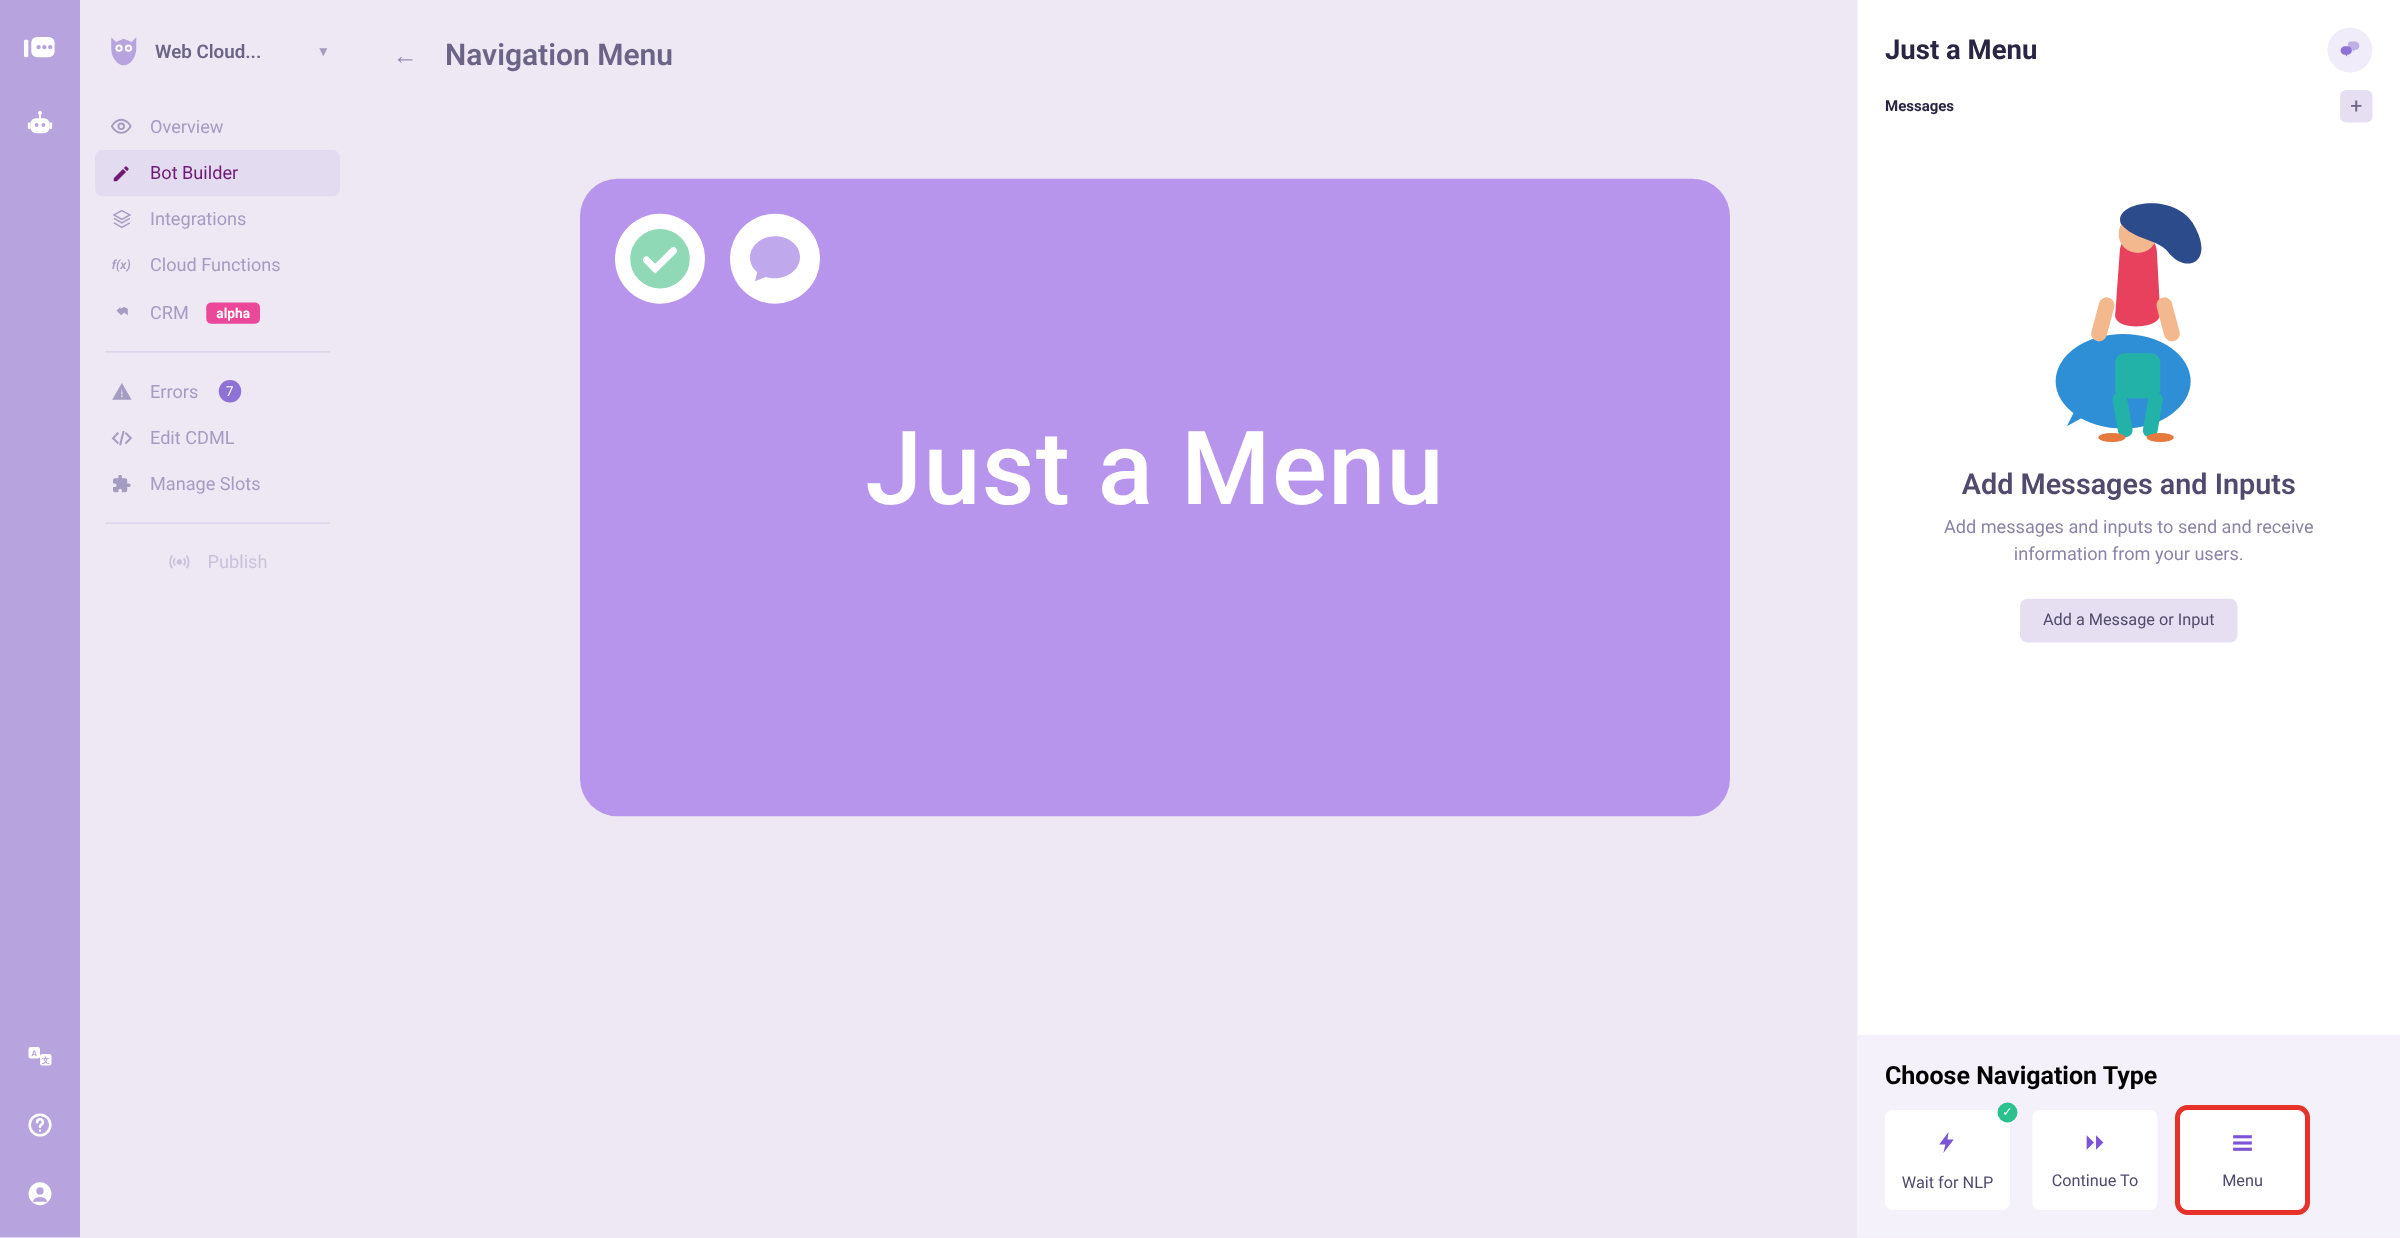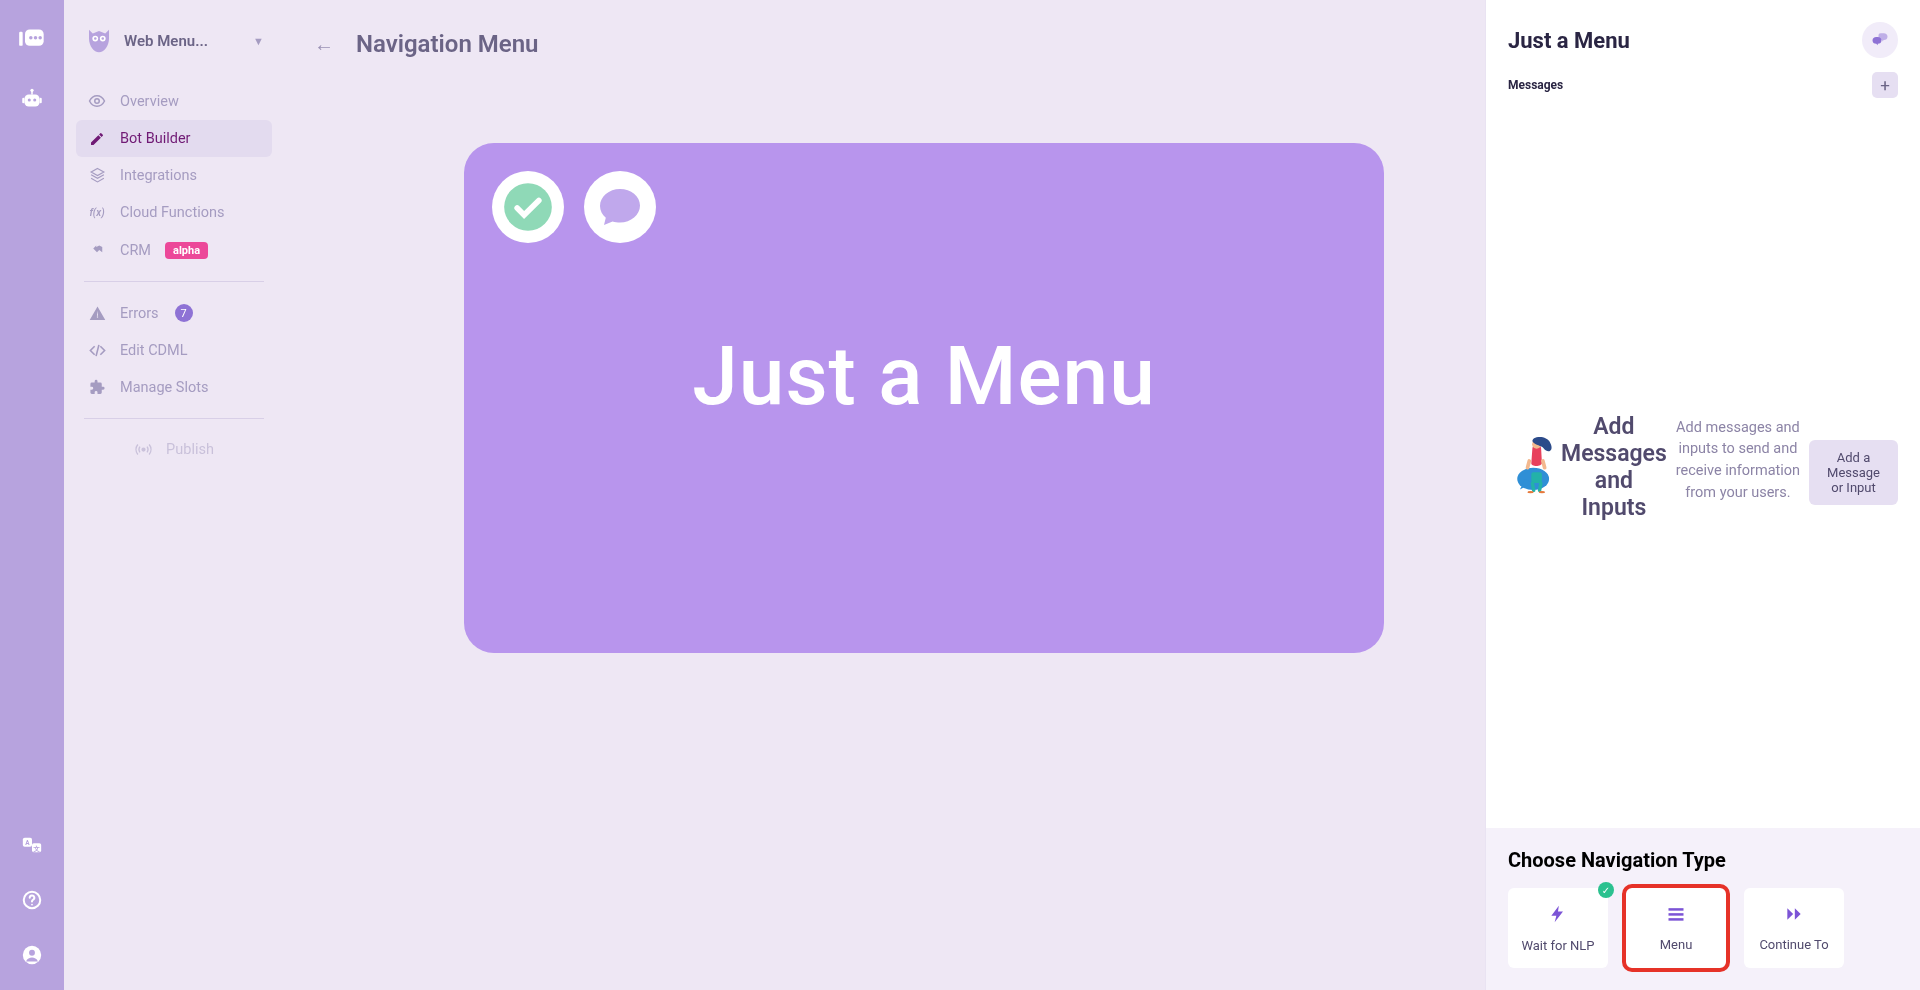--- a/index.html
+++ b/index.html
@@ -36,21 +36,21 @@
 .node-circ.purple svg { fill: #c0a8ec; }
 .node-title { color: #fff; font-size: 82px; font-weight: 500; text-align: center; margin-top: 85px; letter-spacing: 1px; white-space: nowrap; overflow: hidden; }
 
 .rpanel { width: 435px; background: #fff; display: flex; flex-direction: column; border-left: 1px solid #e9e3f2; }
 .rp-head { padding: 22px 22px 14px; display: flex; align-items: center; justify-content: space-between; }
 .rp-title { color: #2a2543; font-size: 22px; font-weight: 700; }
 .rp-chaticon { width: 36px; height: 36px; border-radius: 50%; background: #f1ecf9; display: flex; align-items: center; justify-content: center; color: #8e72d5; cursor: pointer; }
 .rp-sub { padding: 0 22px 18px; display: flex; align-items: center; justify-content: space-between; }
 .rp-sub-title { color: #2a2543; font-size: 12px; font-weight: 700; }
 .rp-plus { width: 26px; height: 26px; border-radius: 5px; background: #e6dff2; color: #6b6486; display: flex; align-items: center; justify-content: center; cursor: pointer; font-size: 17px; }
-.rp-body { flex: 1; display: flex; flex-direction: row; align-items: center; padding: 30px 22px; text-align: center; }
+.rp-body { flex: 1; display: flex; flex-direction: column; align-items: center; padding: 30px 22px; text-align: center; }
 .rp-illus { width: 180px; height: 210px; margin-bottom: 18px; }
 .rp-h2 { color: #514a6d; font-size: 23px; font-weight: 600; margin-bottom: 10px; }
 .rp-p { color: #8c84a6; font-size: 14.5px; line-height: 1.5; max-width: 360px; margin-bottom: 24px; }
 .rp-btn { background: #e6dff2; color: #514a6d; border: none; padding: 10px 18px; border-radius: 6px; font-size: 13px; cursor: pointer; }
 .rp-foot { background: #f5f1fa; padding: 20px 22px 22px; }
 .rp-foot-title { color: #000000; font-size: 20px; font-weight: 700; margin-bottom: 16px; }
 .nav-types { display: flex; gap: 18px; }
 .nav-card { position: relative; width: 100px; height: 80px; background: #fff; border-radius: 6px; display: flex; flex-direction: column; align-items: center; justify-content: center; gap: 8px; cursor: pointer; color: #514a6d; font-size: 13px; }
 .nav-card .nic { color: #7c54d6; font-size: 22px; }
 .nav-card.highlighted { outline: 4px solid #e63228; }
@@ -109,21 +109,21 @@
   <div class="sb-header">
     <span class="sb-logo">
       <svg width="30" height="30" viewBox="0 0 24 24" fill="#b7a3de">
           <path d="M4 3l3 3 5-2 5 2 3-3v7c0 6-4 11-8 11s-8-5-8-11V3z"></path>
           <circle cx="9" cy="10" r="2.3" fill="#fff"></circle>
           <circle cx="15" cy="10" r="2.3" fill="#fff"></circle>
           <circle cx="9" cy="10" r="1" fill="#b7a3de"></circle>
           <circle cx="15" cy="10" r="1" fill="#b7a3de"></circle>
         </svg>
     </span>
-    <span class="sb-title">Web Menu...</span>
+    <span class="sb-title">Web Cloud...</span>
     <span class="sb-caret">▼</span>
   </div>
 
   <div class="sb-item">
     <span class="ic">
         <svg width="18" height="18" viewBox="0 0 24 24" fill="none" stroke="currentColor" stroke-width="2">
           <path d="M2 12s3.5-7 10-7 10 7 10 7-3.5 7-10 7S2 12 2 12z"></path>
           <circle cx="12" cy="12" r="3"></circle>
         </svg>
       </span>
@@ -261,29 +261,29 @@
   <div class="rp-foot">
     <div class="rp-foot-title">Choose Navigation Type</div>
     <div class="nav-types">
       <div class="nav-card">
         <span class="nav-check">✓</span>
         <span class="nic"><svg width="20" height="22" viewBox="0 0 24 24" fill="currentColor">
               <path d="M13 2L4 14h6l-2 8 10-13h-6l1-7z"></path>
             </svg></span>
         <span>Wait for NLP</span>
       </div>
+      <div class="nav-card">
+        <span class="nic"><svg width="24" height="20" viewBox="0 0 24 24" fill="currentColor">
+              <path d="M4 5l7 7-7 7zM13 5l7 7-7 7z"></path>
+            </svg></span>
+        <span>Continue To</span>
+      </div>
       <div class="nav-card highlighted">
         <span class="nic"><svg width="22" height="20" viewBox="0 0 24 24" fill="currentColor">
               <rect x="3" y="5" width="18" height="3"></rect>
               <rect x="3" y="11" width="18" height="3"></rect>
               <rect x="3" y="17" width="18" height="3"></rect>
             </svg></span>
         <span>Menu</span>
       </div>
-      <div class="nav-card">
-        <span class="nic"><svg width="24" height="20" viewBox="0 0 24 24" fill="currentColor">
-              <path d="M4 5l7 7-7 7zM13 5l7 7-7 7z"></path>
-            </svg></span>
-        <span>Continue To</span>
-      </div>
     </div>
   </div>
 </div>
 
 </body></html>

